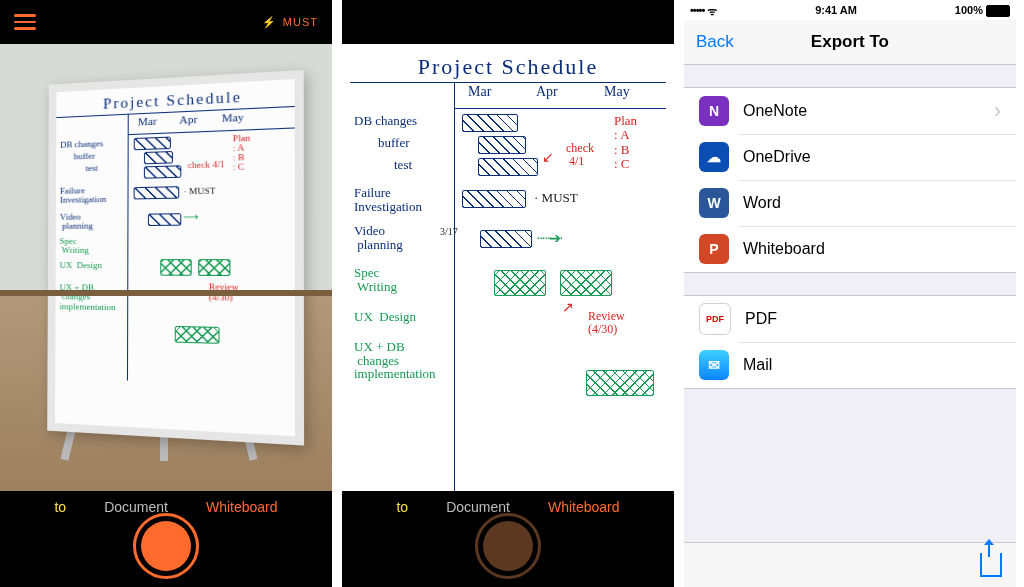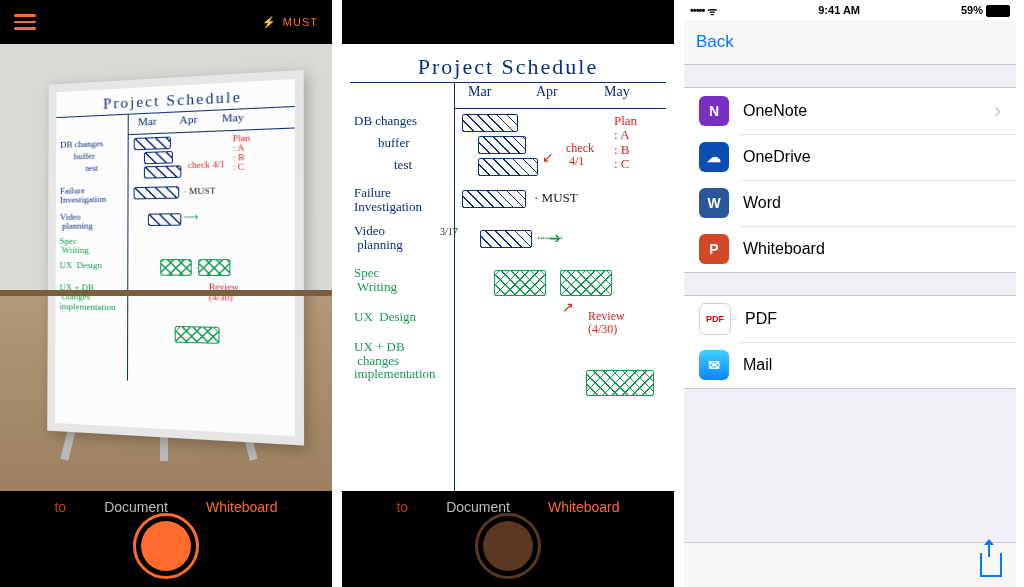--- a/index.html
+++ b/index.html
@@ -12,21 +12,21 @@
 .topbar .spacer{flex:1;}
 .bolt{display:flex;align-items:center;gap:6px;font-size:11px;letter-spacing:1px;}
 .hamb{width:22px;display:flex;flex-direction:column;gap:4px;}
 .hamb span{display:block;height:2.5px;background:#ff6b2c;border-radius:2px;}
 
 
 .bbar{position:absolute;bottom:0;left:0;right:0;height:96px;background:#000;}
 .modes{display:flex;justify-content:center;gap:38px;font-size:14px;padding-top:8px;}
 .modes .dim{color:#bdbdbd;}
 .modes .sel{color:#ff6b2c;}
-.modes .hid{color:#c2410c;}
+.modes .hid{color:#fde047;}
 .shutter{position:absolute;bottom:8px;left:50%;transform:translateX(-50%);width:66px;height:66px;border-radius:50%;border:3px solid #ff6b2c;box-sizing:border-box;display:flex;align-items:center;justify-content:center;}
 .shutter .inner{width:50px;height:50px;border-radius:50%;}
 .shutter.live .inner{background:#ff6b2c;}
 .shutter.done{border-color:#5c3820;}
 .shutter.done .inner{background:#5c3820;}
 
 
 .livebg{position:absolute;top:44px;left:0;right:0;bottom:96px;background:
   linear-gradient(180deg,#d8dad6 0%,#d8dad6 55%,#b39a7a 55%,#9c805f 100%);
   overflow:hidden;}
@@ -234,26 +234,27 @@
   </div>
 </div>
 
 <div class="phone ios">
   <div class="status">
     <span class="dots">•••••</span>
     &nbsp;<span>ᯤ</span>
     <span class="fill"></span>
     <span>9:41 AM</span>
     <span class="fill"></span>
-    <span>59%</span>
+    <span>100%</span>
     &nbsp;<span style="display:inline-block;width:22px;height:10px;border:1px solid #000;border-radius:2px;background:#000;position:relative;top:1px"></span>
   </div>
 
   <div class="nav">
     <span class="back">Back</span>
+    <span class="title">Export To</span>
   </div>
 
   <div class="group">
     <div class="row">
       <div class="appicon" style="background:#7b2fbf">N</div>
       <span>OneNote</span>
       <span class="chev">›</span>
     </div>
     <div class="row">
       <div class="appicon" style="background:#0a4db3">☁</div>

